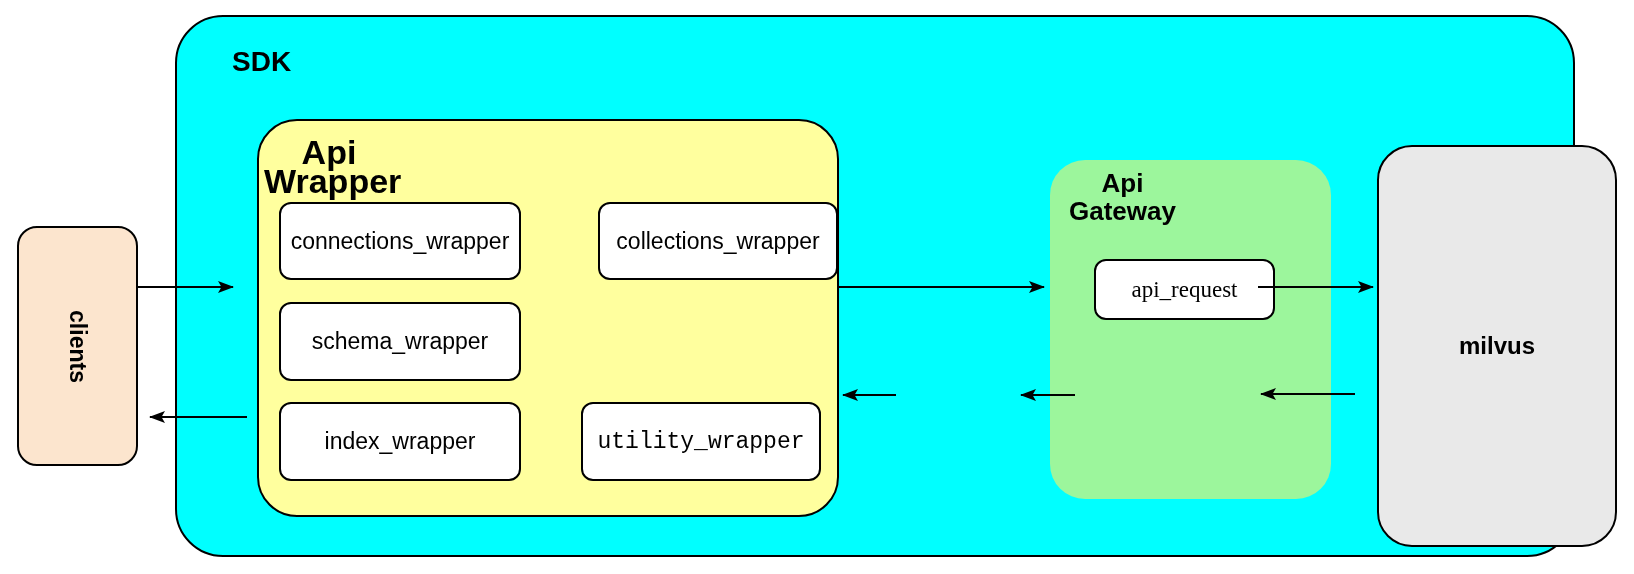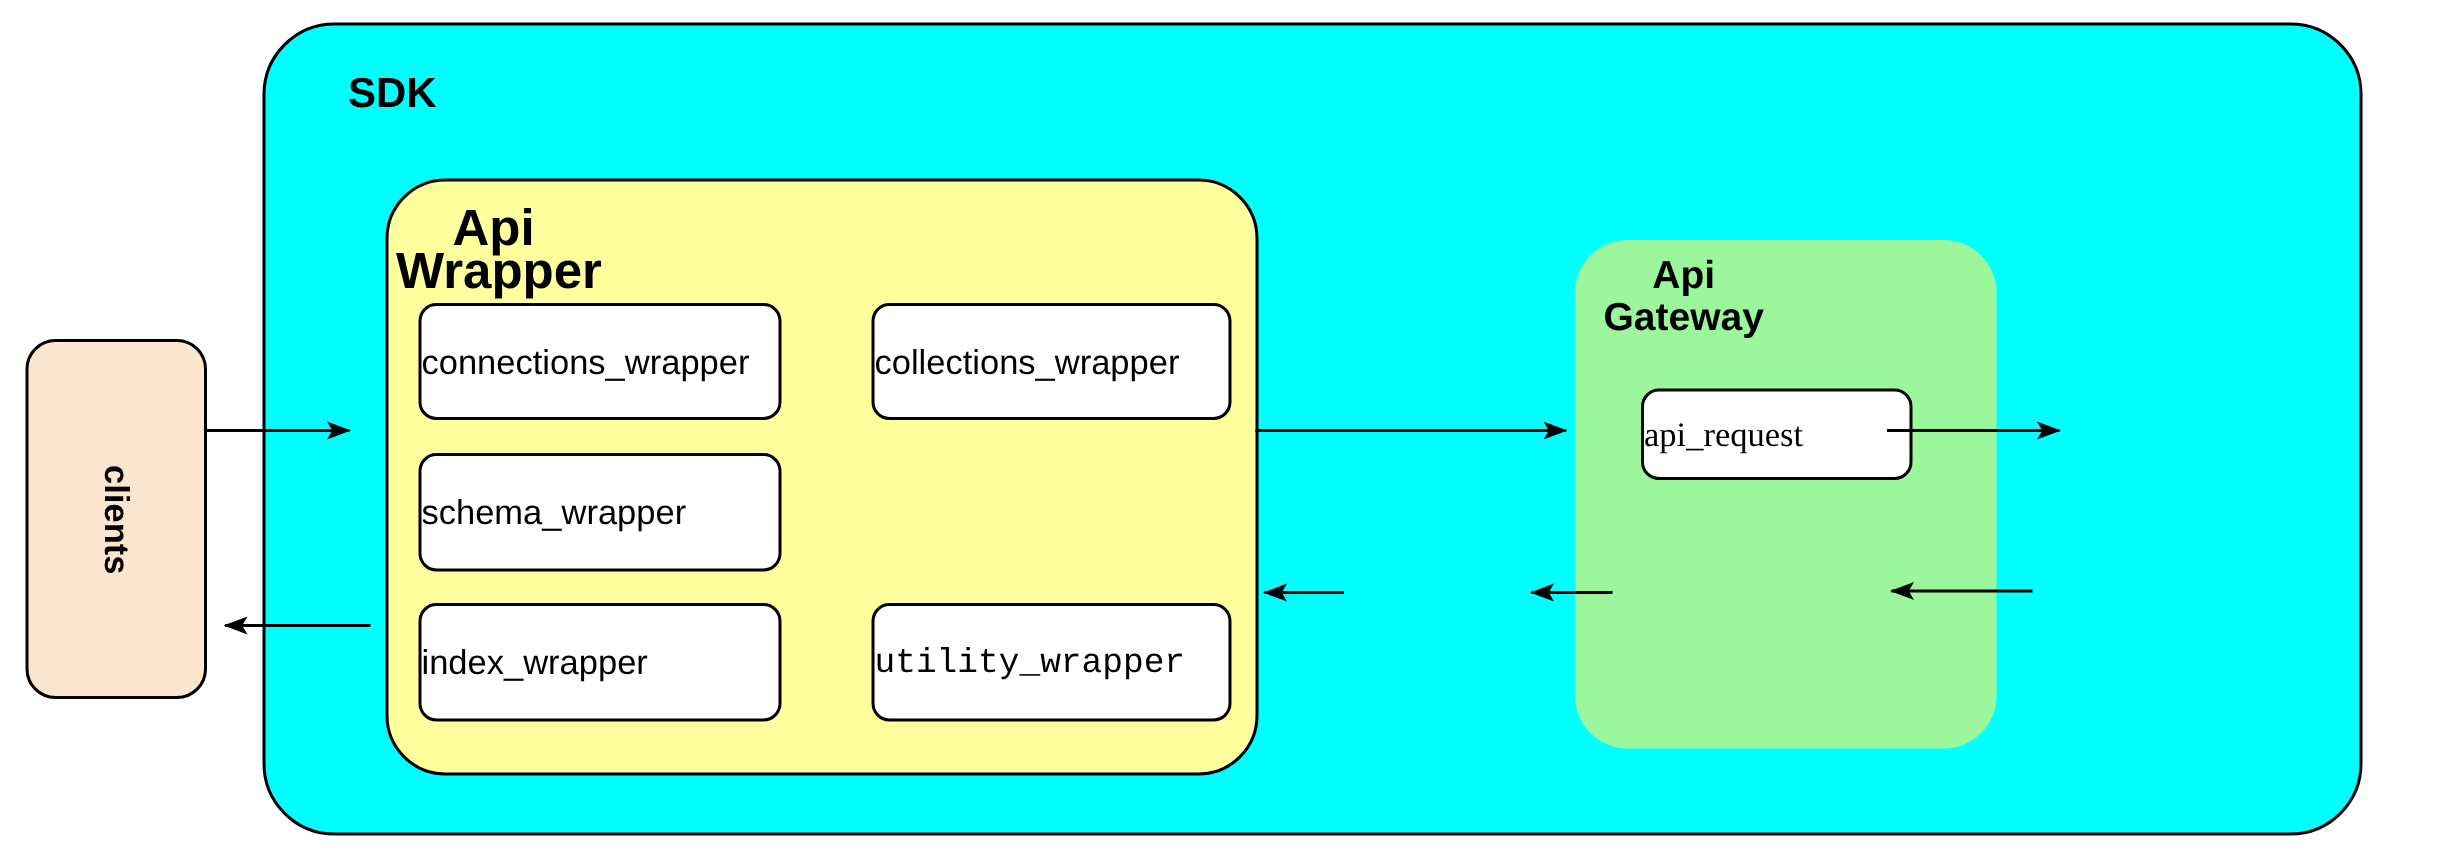--- a/index.html
+++ b/index.html
@@ -13,21 +13,21 @@
     overflow: hidden;
   }
   .box {
     position: absolute;
     box-sizing: border-box;
     border: 2px solid #000;
   }
   .leaf {
     display: flex;
     align-items: center;
-    justify-content: flex-start;
+    justify-content: center;
     background: #ffffff;
     border-radius: 12px;
     font-size: 23px;
     white-space: nowrap;
   }
   .container-label {
     position: absolute;
     font-weight: bold;
     text-align: center;
   }
@@ -85,21 +85,21 @@
     <div class="sdk-label">SDK</div>
 
     <div class="box" id="api-wrapper" style="left: 80px; top: 102px; width: 582px; height: 398px; border-radius: 40px; background-color: rgb(255, 255, 158);">
 
       <div class="container-label wrapper-label">Api Wrapper</div>
 
       <div class="box leaf" style="left: 20px; top: 81px; width: 242px; height: 78px; background-color: rgb(255, 255, 255);">
         <span>connections_wrapper</span>
       </div>
 
-      <div class="box leaf" style="left: 322px; top: 81px; width: 240px; height: 78px; background-color: rgb(255, 255, 255);">
+      <div class="box leaf" style="left: 339px; top: 81px; width: 240px; height: 78px; background-color: rgb(255, 255, 255);">
         <span>collections_wrapper</span>
       </div>
 
       <div class="box leaf" style="left: 20px; top: 181px; width: 242px; height: 79px; background-color: rgb(255, 255, 255);">
         <span>schema_wrapper</span>
       </div>
 
 
       <div class="box leaf" style="left: 20px; top: 281px; width: 242px; height: 79px; background-color: rgb(255, 255, 255);">
         <span>index_wrapper</span>
@@ -115,20 +115,23 @@
 
       <div class="container-label gateway-label">Api Gateway</div>
 
       <div class="box leaf" style="left: 44px; top: 99px; width: 181px; height: 61px; background-color: rgb(255, 255, 255); font-family: Liberation Serif, serif;">
         <span>api_request</span>
       </div>
 
     </div>
   </div>
 
+  <div class="box" id="milvus" style="left: 1377px; top: 145px; width: 240px; height: 402px; border-radius: 35px; display: flex; align-items: center; justify-content: center; background-color: rgb(233, 233, 233);">
+    <span class="milvus-label">milvus</span>
+  </div>
 
   <svg class="edges" width="1634" height="574" viewBox="0 0 1634 574">
     <defs>
       <marker id="arrow" markerWidth="18" markerHeight="14" refX="15" refY="7" orient="auto" markerUnits="userSpaceOnUse">
         <path d="M0,1 L16,7 L0,13 L3.5,7 Z" fill="#000"></path>
       </marker>
     </defs>
     <line x1="137" y1="287" x2="233" y2="287" marker-end="url(#arrow)"></line>
     <line x1="837" y1="287" x2="1044" y2="287" marker-end="url(#arrow)"></line>
     <line x1="1258" y1="287" x2="1373" y2="287" marker-end="url(#arrow)"></line>

